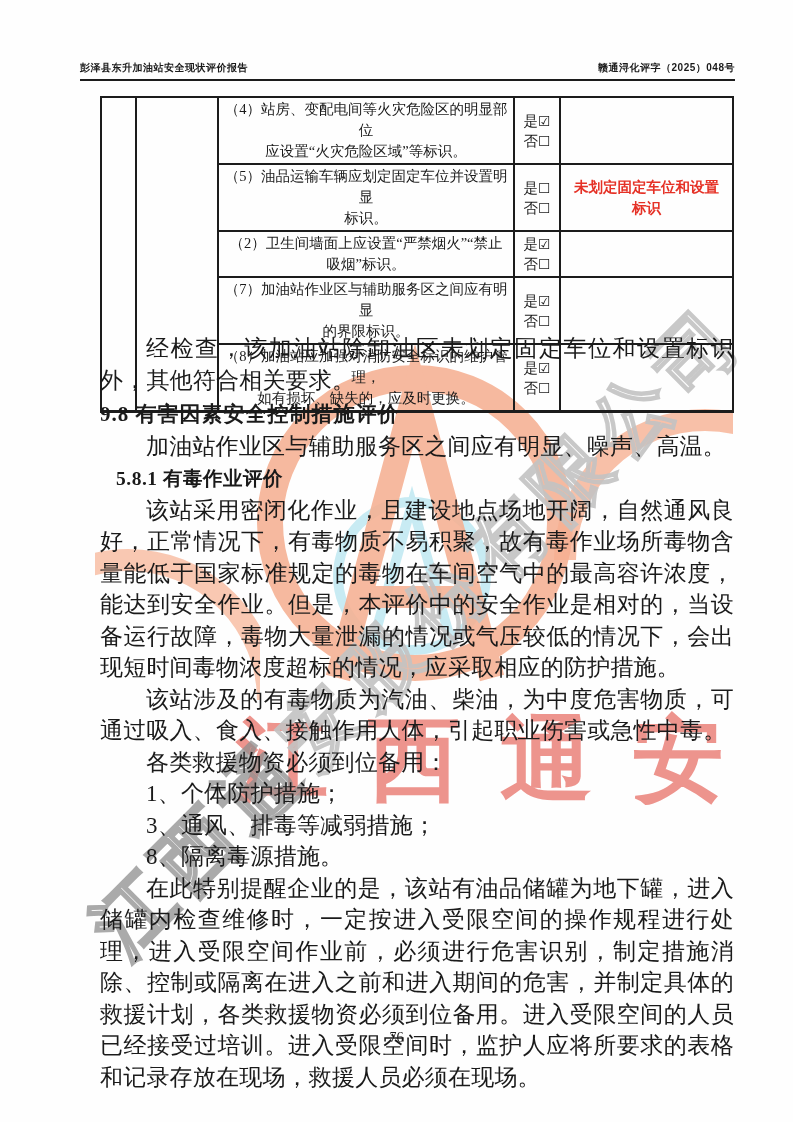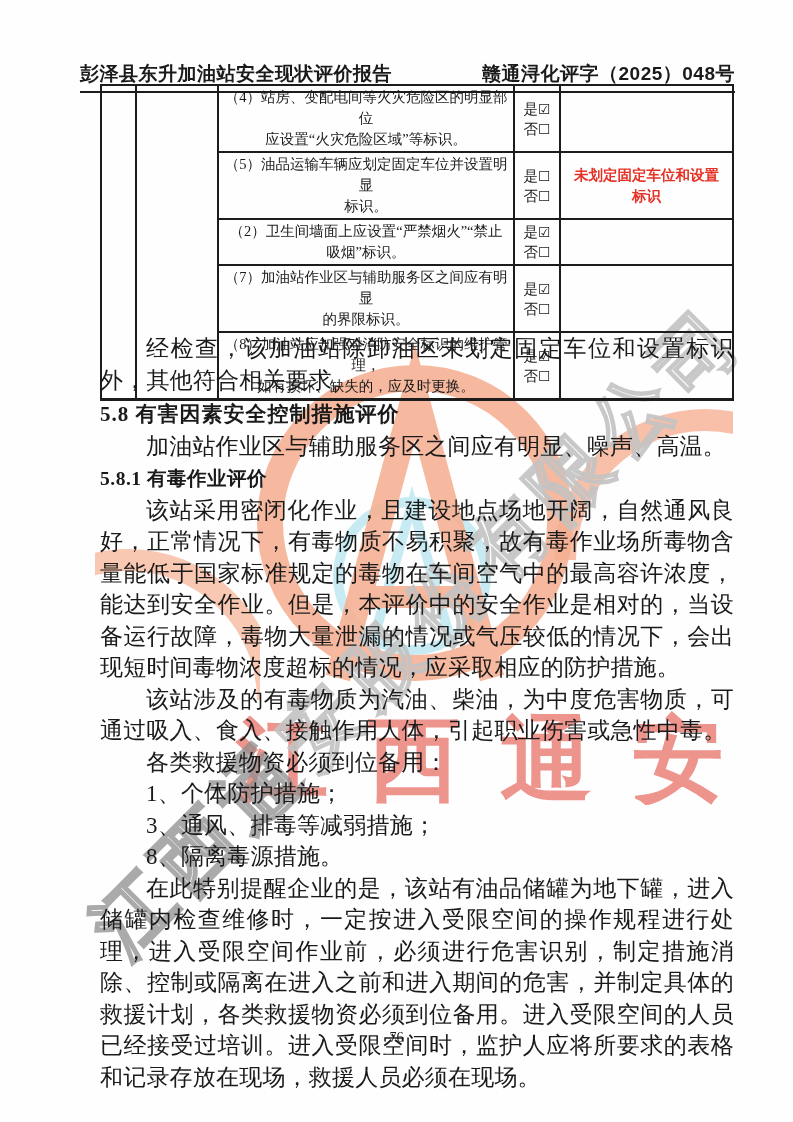--- a/index.html
+++ b/index.html
@@ -30,25 +30,25 @@
   }
 
   
   .content-layer { position:absolute; inset:0; z-index:1; }
 
   .hdr {
     position:absolute; left:80px; top:61px; width:655px;
     display:flex; justify-content:space-between; align-items:flex-end;
     border-bottom:2px solid #1c1c1c; padding-bottom:4px;
     font-family:"Liberation Sans","DejaVu Sans",sans-serif;
-    font-size:19px; font-weight:600; letter-spacing:.5px;
+    font-size:10px; font-weight:600; letter-spacing:.5px;
   }
 
   table.chk {
-    position:absolute; left:100px; top:84px; width:632px;
+    position:absolute; left:100px; top:96px; width:632px;
     border-collapse:collapse; table-layout:fixed;
     font-size:14.5px; line-height:21px;
   }
   table.chk { border:2px solid #1c1c1c; border-bottom:3px solid #1c1c1c; }
   table.chk td { border:2px solid #1c1c1c; vertical-align:middle; background:transparent; }
   td.item  { text-align:center; white-space:pre-line; padding:1px 2px; }
   td.yn    { text-align:center; padding:1px 0; }
   td.yn .line { display:block; line-height:20px; }
   .box { font-family:"DejaVu Sans",sans-serif; font-size:14px; }
   td.rmk { text-align:center; white-space:pre-line; padding:1px 13px; font-weight:600; }
@@ -57,21 +57,21 @@
   .flow p {
     font-size:23px; line-height:31.5px; text-align:justify;
     text-indent:2em; letter-spacing:.2px;
   }
   .flow h2 {
     font-size:21px; font-weight:700; line-height:30px;
     margin:3px 0 2px 0; letter-spacing:1px;
   }
   .flow h3 {
     font-size:19.5px; font-weight:700; line-height:30px;
-    margin:1px 0; letter-spacing:.5px;
+    margin:1px 16px; letter-spacing:.5px;
   }
   .pageno {
     position:absolute; left:0; top:1030px; width:100%;
     text-align:center; font-size:14px;
   }
 </style>
 </head>
 <body>
 
 <div class="page">
@@ -174,21 +174,21 @@
           <span class="line"><span>是</span><span class="box">☑</span></span>
           <span class="line"><span>否</span><span class="box">☐</span></span>
         </td>
         <td class="rmk" style="color:#e53126"></td>
       </tr>
     </tbody>
       </table>
 
     <div class="flow">
       <p>经检查，该加油站除卸油区未划定固定车位和设置标识外，其他符合相关要求。</p>
-      <h2>5.8 有害因素安全控制措施评价</h2>
+      <h2>9.8 有害因素安全控制措施评价</h2>
       <p>加油站作业区与辅助服务区之间应有明显、噪声、高温。</p>
       <h3>5.8.1 有毒作业评价</h3>
       <p>该站采用密闭化作业，且建设地点场地开阔，自然通风良好，正常情况下，有毒物质不易积聚，故有毒作业场所毒物含量能低于国家标准规定的毒物在车间空气中的最高容许浓度，能达到安全作业。但是，本评价中的安全作业是相对的，当设备运行故障，毒物大量泄漏的情况或气压较低的情况下，会出现短时间毒物浓度超标的情况，应采取相应的防护措施。</p>
       <p>该站涉及的有毒物质为汽油、柴油，为中度危害物质，可通过吸入、食入、接触作用人体，引起职业伤害或急性中毒。</p>
       <p>各类救援物资必须到位备用：</p>
       <p>1、个体防护措施；</p>
       <p>3、通风、排毒等减弱措施；</p>
       <p>8、隔离毒源措施。</p>
       <p>在此特别提醒企业的是，该站有油品储罐为地下罐，进入储罐内检查维修时，一定按进入受限空间的操作规程进行处理，进入受限空间作业前，必须进行危害识别，制定措施消除、控制或隔离在进入之前和进入期间的危害，并制定具体的救援计划，各类救援物资必须到位备用。进入受限空间的人员已经接受过培训。进入受限空间时，监护人应将所要求的表格和记录存放在现场，救援人员必须在现场。</p>
     </div>

